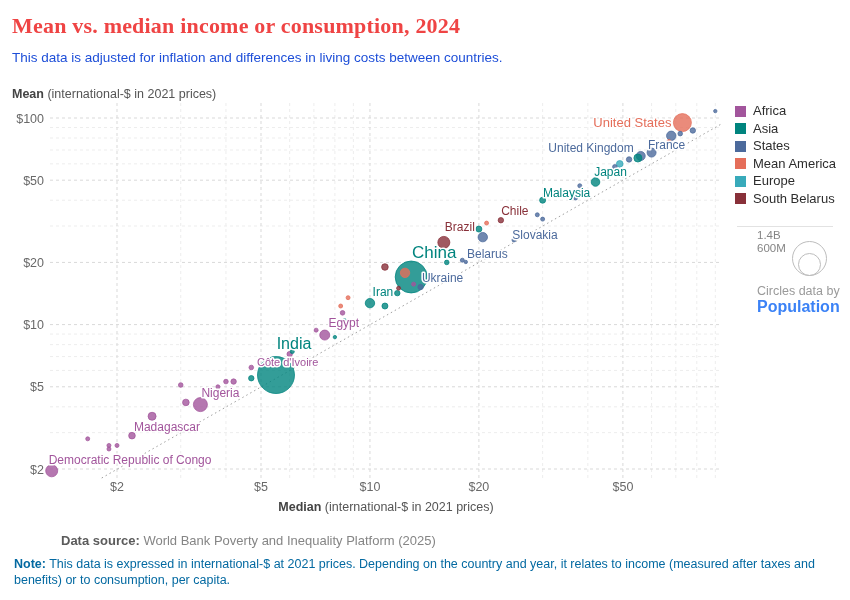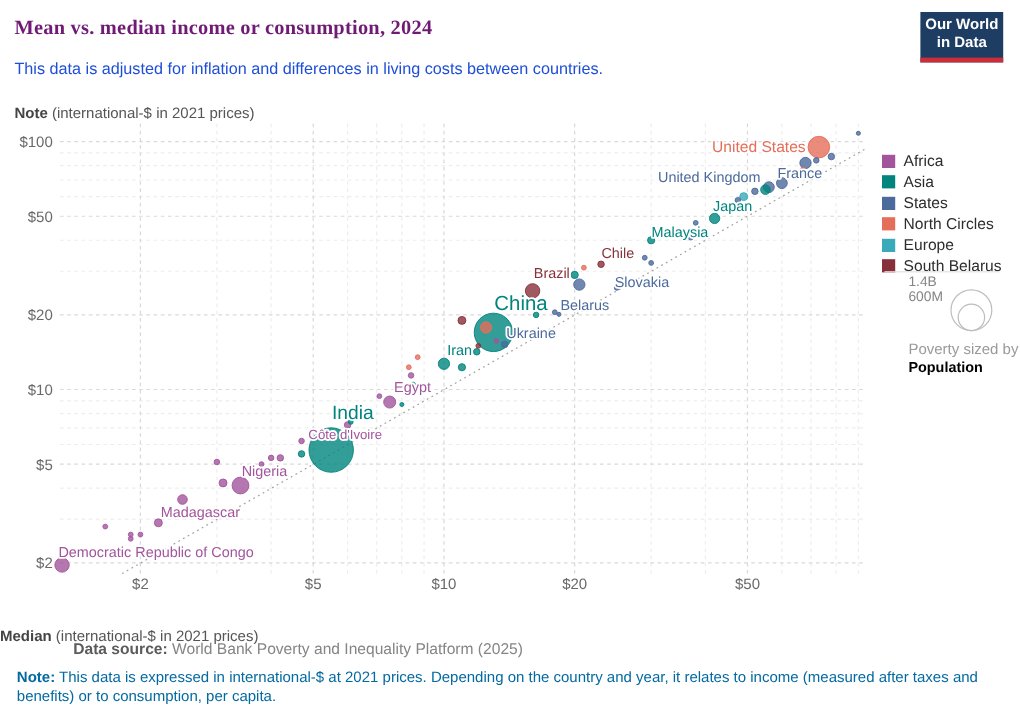--- a/index.html
+++ b/index.html
@@ -1,67 +1,63 @@
 <!DOCTYPE html>
 <html><head>
 <meta charset="utf-8">
 <style>
   html,body{margin:0;padding:0;background:#fff;}
   .wrap{position:relative;width:850px;height:600px;background:#fff;overflow:hidden;
         font-family:"Liberation Sans","DejaVu Sans",sans-serif;}
   .title{position:absolute;left:12px;top:13px;margin:0;font-family:"Liberation Serif","DejaVu Serif",serif;
-         font-size:17px;font-weight:700;color:#701a75;letter-spacing:.2px;}
+         font-size:22px;font-weight:700;color:#ef4444;letter-spacing:.2px;}
   .subtitle{position:absolute;left:12px;top:50px;margin:0;font-size:13.5px;color:#1d4ed8;}
   .logo{position:absolute;left:767px;top:10px;width:69px;height:35px;background:#1d3d63;
         border-bottom:4px solid #cb2d3a;color:#fff;font-size:12.5px;font-weight:700;
         text-align:center;line-height:15px;padding-top:3px;box-sizing:content-box;}
   .logo span{display:block;}
   .axis-title{position:absolute;font-size:12.5px;color:#555;}
   .axis-title b{color:#444;}
   .y-title{left:12px;top:87px;}
-  .x-title{left:0;top:523px;width:772px;}
+  .x-title{left:0;top:500px;width:772px;text-align:center;}
   svg{position:absolute;left:0;top:0;}
   svg text{font-family:"Liberation Sans","DejaVu Sans",sans-serif;}
   .tick{fill:#696969;font-size:12.5px;}
   .country-label{paint-order:stroke;stroke:#fff;stroke-width:3px;stroke-linejoin:round;}
-  .legend{position:absolute;left:735px;top:128px;margin:0;padding:0;list-style:none;}
+  .legend{position:absolute;left:735px;top:105px;margin:0;padding:0;list-style:none;}
   .legend li{display:flex;align-items:center;margin-bottom:5px;cursor:default;}
   .legend .swatch{width:11px;height:11px;margin-right:7px;flex:none;}
   .legend .lbl{font-size:13px;color:#2d2d2d;line-height:12.5px;}
   .legend-divider{position:absolute;left:737px;top:226px;width:96px;height:0;border-top:1px solid #e2e2e2;}
   .size-legend{position:absolute;left:757px;top:228px;width:104px;text-align:left;}
   .size-box{position:relative;height:48px;}
   .size-circle{position:absolute;left:50%;border:1px solid #bdbdbd;border-radius:50%;background:transparent;}
   .size-circle.big{width:33px;height:33px;margin-left:-17px;bottom:0;}
   .size-circle.small{width:21px;height:21px;margin-left:-11px;bottom:0;}
   .size-num{position:relative;z-index:1;font-size:11.5px;color:#858585;line-height:13px;
             text-shadow:0 0 3px #fff,0 0 3px #fff,0 0 2px #fff;}
   .size-num.big{padding-top:1px;}
   .size-caption{font-size:12.5px;color:#9a9a9a;margin-top:8px;line-height:15px;}
-  .size-caption b{color:#000000;font-size:12px;}
+  .size-caption b{color:#3b82f6;font-size:16px;}
   .footer{position:absolute;left:14px;right:14px;top:533px;font-size:13px;color:#858585;padding-left:47px;}
   .footer-row{display:flex;justify-content:space-between;}
   .footer b{color:#5b5b5b;}
   .footer .sep{color:#c0c0c0;padding:0 2px;}
   .note{position:absolute;left:14px;right:14px;top:556px;font-size:12.5px;color:#0369a1;line-height:1.3;}
 </style>
 </head>
 <body>
 
 <div class="wrap">
 
   <h1 class="title">Mean vs. median income or consumption, 2024</h1>
   <p class="subtitle">This data is adjusted for inflation and differences in living costs between countries.</p>
 
-  <div class="logo">
-    <span>Our World</span>
-    <span>in Data</span>
-  </div>
-
-  <div class="axis-title y-title"><b>Note</b><span> (international-$ in 2021 prices)</span></div>
+
+  <div class="axis-title y-title"><b>Mean</b><span> (international-$ in 2021 prices)</span></div>
 
   <div id="plot">
       <svg width="850" height="600">
         <line x1="180.72742665225104" y1="103" x2="180.72742665225104" y2="478" stroke="#ededed" stroke-dasharray="3,3"></line>
         <line x1="225.9427554307948" y1="103" x2="225.9427554307948" y2="478" stroke="#ededed" stroke-dasharray="3,3"></line>
         <line x1="289.6701820830458" y1="103" x2="289.6701820830458" y2="478" stroke="#ededed" stroke-dasharray="3,3"></line>
         <line x1="313.89822525036476" y1="103" x2="313.89822525036476" y2="478" stroke="#ededed" stroke-dasharray="3,3"></line>
         <line x1="334.8855108615896" y1="103" x2="334.8855108615896" y2="478" stroke="#ededed" stroke-dasharray="3,3"></line>
         <line x1="353.3976087352969" y1="103" x2="353.3976087352969" y2="478" stroke="#ededed" stroke-dasharray="3,3"></line>
         <line x1="542.6274266522511" y1="103" x2="542.6274266522511" y2="478" stroke="#ededed" stroke-dasharray="3,3"></line>
@@ -197,42 +193,42 @@
       <li>
         <span class="swatch" style="background:#00847e"></span>
         <span class="lbl">Asia</span>
       </li>
       <li>
         <span class="swatch" style="background:#4c6a9c"></span>
         <span class="lbl">States</span>
       </li>
       <li>
         <span class="swatch" style="background:#e56e5a"></span>
-        <span class="lbl">North Circles</span>
+        <span class="lbl">Mean America</span>
       </li>
       <li>
         <span class="swatch" style="background:#38aaba"></span>
         <span class="lbl">Europe</span>
       </li>
       <li>
         <span class="swatch" style="background:#883039"></span>
         <span class="lbl">South Belarus</span>
       </li>
     </ul>
   <div class="legend-divider"></div>
 
   <div class="size-legend">
     <div class="size-box">
       <div class="size-circle big"></div>
       <div class="size-circle small"></div>
       <div class="size-num big">1.4B</div>
       <div class="size-num">600M</div>
     </div>
     <div class="size-caption">
-      <span>Poverty sized by</span><br>
+      <span>Circles data by</span><br>
       <b>Population</b>
     </div>
   </div>
 
   <div class="footer">
     <div class="footer-row">
       <div><b>Data source:</b> <span>World Bank Poverty and Inequality Platform (2025)</span></div>
     </div>
   </div>
   <div class="note"><b>Note:</b> <span>This data is expressed in international-$ at 2021 prices. Depending on the country and year, it relates to income (measured after taxes and benefits) or to consumption, per capita.</span></div>

